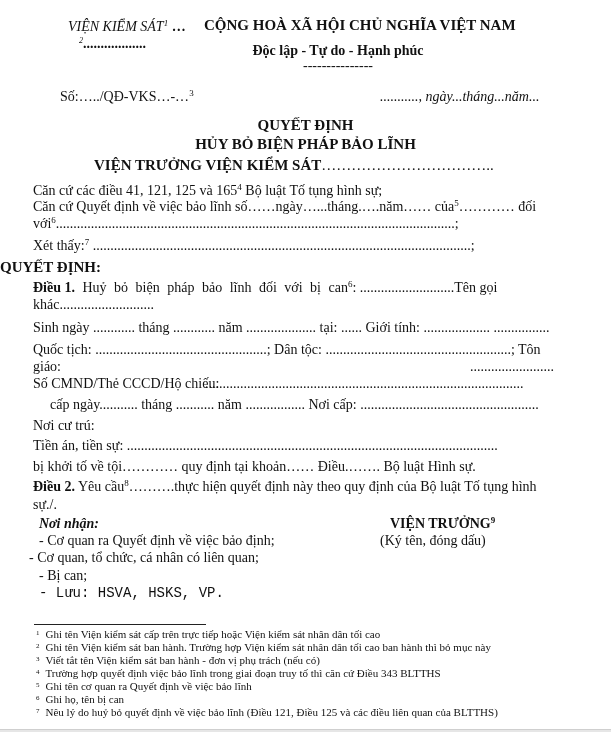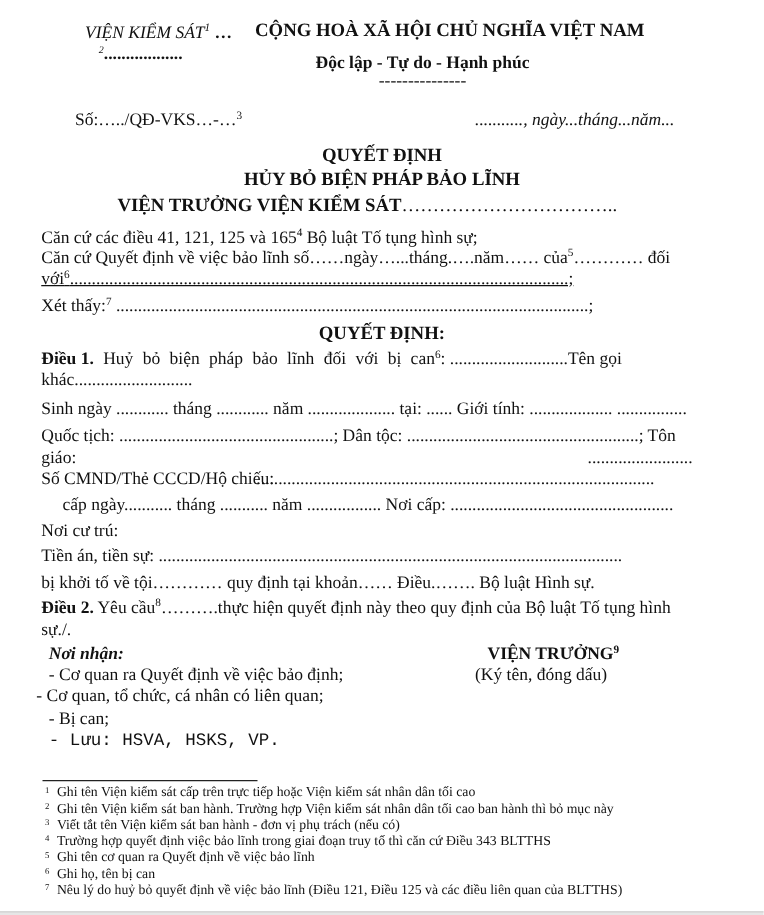--- a/index.html
+++ b/index.html
@@ -28,24 +28,24 @@
 
 <div class="abs f14" style="left:60px; top:89px;"><span>Số:…../QĐ-VKS…-…</span><sup>3</sup></div>
 <div class="abs f14 i" style="left:380px; top:89px;">..........., ngày...tháng...năm...</div>
 
 <div class="abs b f15" style="left:0; width:611px; top:117px; text-align:center;">QUYẾT ĐỊNH</div>
 <div class="abs b f15" style="left:0; width:611px; top:136px; text-align:center;">HỦY BỎ BIỆN PHÁP BẢO LĨNH</div>
 <div class="abs f15" style="left:94px; top:157px;"><span class="b">VIỆN TRƯỞNG VIỆN KIỂM SÁT</span><span>……………………………..</span></div>
 
 <div class="abs f14" style="left:33px; top:183px;"><span>Căn cứ    các điều 41, 121, 125 và 165</span><sup>4</sup><span>  Bộ luật Tố tụng hình sự;</span></div>
 <div class="abs f14" style="left:33px; top:199px;"><span>Căn cứ Quyết định về việc bảo lĩnh số……ngày…...tháng.….năm…… của</span><sup>5</sup><span>………… đối</span></div>
-<div class="abs f14" style="left:33px; top:216px;text-decoration:underline;"><span>với</span><sup>6</sup><span>..................................................................................................................;</span></div>
+<div class="abs f14" style="left:33px; top:216px;"><span>với</span><sup>6</sup><span>..................................................................................................................;</span></div>
 <div class="abs f14" style="left:33px; top:238px;"><span>Xét thấy:</span><sup>7</sup><span> ............................................................................................................;</span></div>
 
-<div class="abs b f15" style="left:0; width:611px; top:259px; text-align:center;">QUYẾT ĐỊNH:</div>
+<div class="abs b f15" style="left:0; width:611px; top:259px; text-align:left;">QUYẾT ĐỊNH:</div>
 
 <div class="abs f14" style="left:33px; top:280px; width:530px; white-space:nowrap;"><span class="b">Điều 1.</span><span style="word-spacing:4px"> Huỷ bỏ biện pháp bảo lĩnh đối với bị can</span><sup>6</sup><span>: ...........................Tên gọi</span></div>
 <div class="abs f14" style="left:33px; top:297px;">khác...........................</div>
 <div class="abs f14" style="left:33px; top:320px;">Sinh ngày ............ tháng ............ năm .................... tại: ...... Giới tính: ................... ................</div>
 <div class="abs f14" style="left:33px; top:342px;">Quốc tịch: .................................................; Dân tộc: .....................................................; Tôn</div>
 <div class="abs f14" style="left:33px; top:359px;">giáo:</div>
 <div class="abs f14" style="left:470px; top:359px;">........................</div>
 <div class="abs f14" style="left:33px; top:376px;">Số CMND/Thẻ CCCD/Hộ chiếu:</div>
 <div class="abs f14" style="left:205px; top:376px;">...........................................................................................</div>
 <div class="abs f14" style="left:50px; top:397px;">cấp ngày........... tháng ........... năm ................. Nơi cấp: ...................................................</div>

